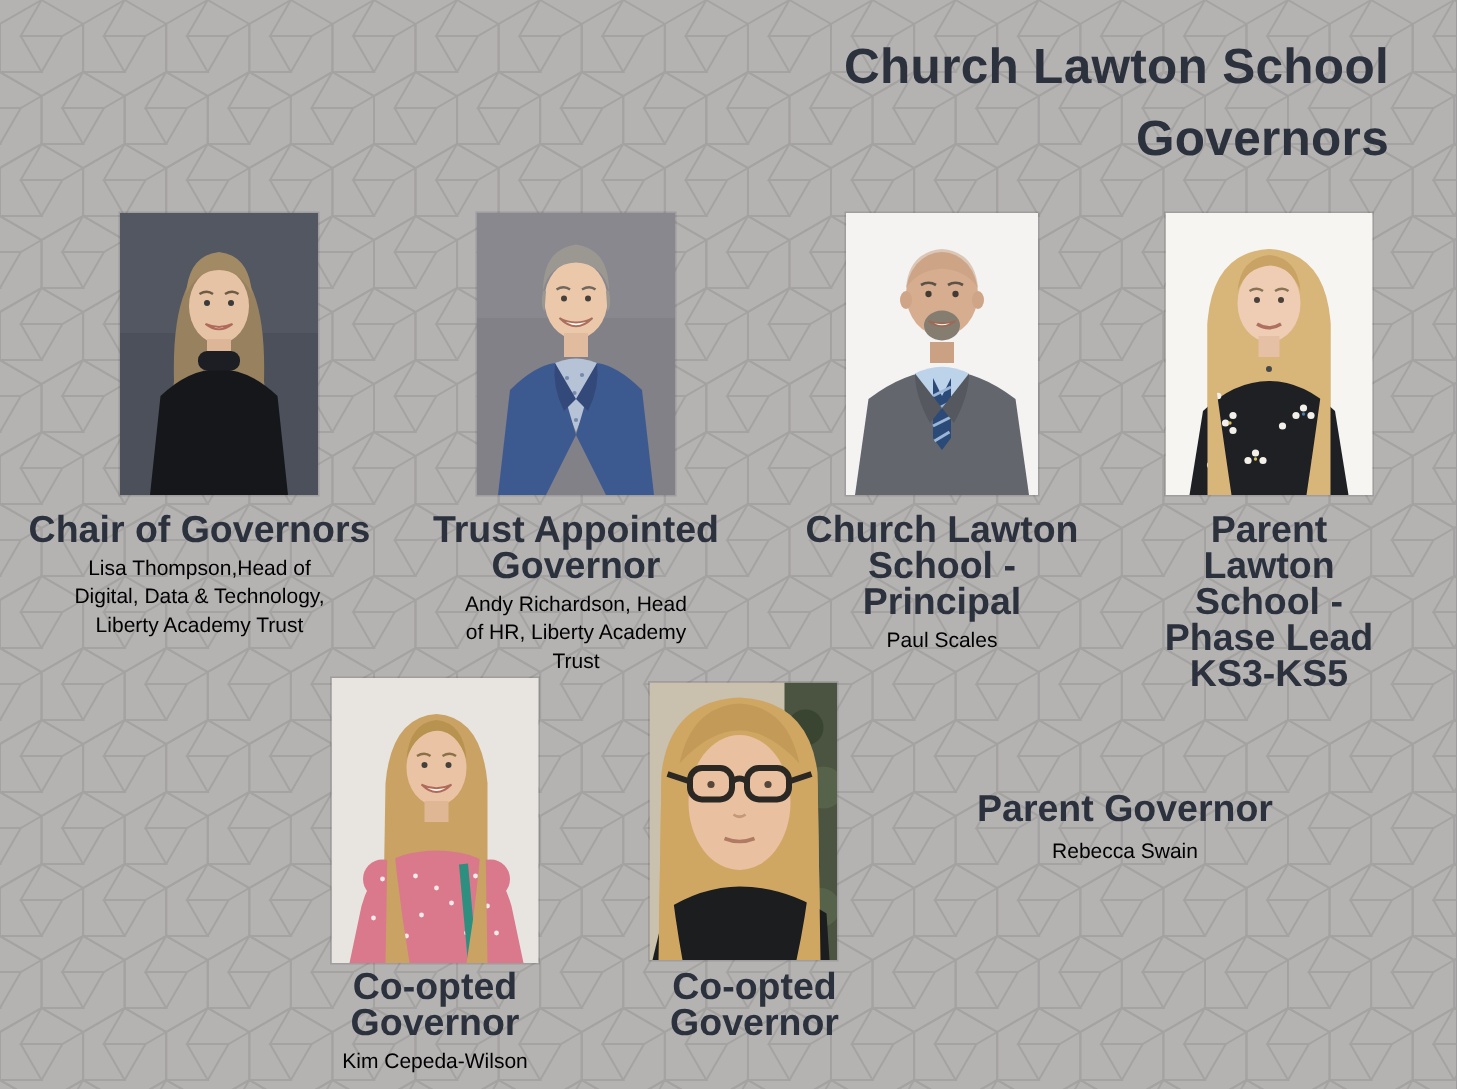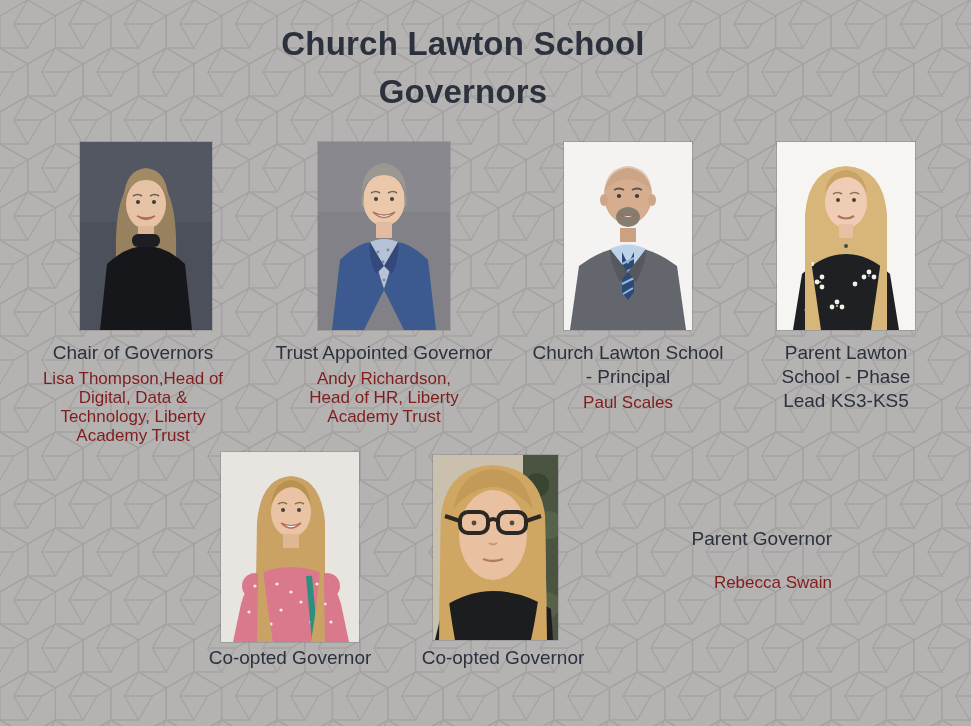--- a/index.html
+++ b/index.html
@@ -8,51 +8,51 @@
     width:971px;height:726px;
     margin:0 auto;
     background:#b5b2b2;
     overflow:hidden;
     font-family:"Liberation Sans", sans-serif;
   }
   .bg-svg{position:absolute;left:0;top:0;width:971px;height:726px;display:block;}
   .content{position:absolute;left:0;top:0;width:100%;height:100%;}
   .page-title{
     position:absolute;left:0;top:20px;width:926px;
-    margin:0;text-align:center;
+    margin:0;text-align:right;
     font-size:33px;line-height:48px;font-weight:700;
     color:#2b313d;white-space:pre-line;letter-spacing:.2px;
   }
   .card{position:absolute;text-align:center;}
   .photo{display:block;margin:0 auto;box-shadow:0 0 0 1px rgba(60,60,60,.18);}
   .role{
     margin:11px auto 0 auto;
-    font-size:19px;line-height:24px;font-weight:400;color:#2b313d;
+    font-size:25px;line-height:24px;font-weight:700;color:#2b313d;
   }
   .pname{
     margin:4px auto 0 auto;
-    font-size:17px;line-height:19px;color:#7f1d1d;
+    font-size:14px;line-height:19px;color:#000000;
   }
   
   .c1{left:18px;top:142px;width:230px;}
   .c1 .photo{transform:translateX(13px);}
   .c1 .pname{max-width:195px;}
   .c2{left:250px;top:142px;width:268px;}
   .c2 .pname{max-width:158px;}
   .c3{left:530px;top:142px;width:196px;}
   .c4{left:751px;top:142px;width:190px;}
   .c4 .role{max-width:170px;}
   .c5{left:180px;top:452px;width:220px;}
   .c5 .role{margin-top:4px;}
   .c6{left:393px;top:455px;width:220px;}
   .c6 .photo{transform:translateX(-8px);}
   .c6 .role{margin-top:6px;}
-  .c7{left:612px;top:527px;width:220px;text-align:right;}
+  .c7{left:640px;top:527px;width:220px;}
   .c7 .role{margin-top:0;}
-  .c7 .pname{margin-top:22px;}
+  .c7 .pname{margin-top:7px;}
 </style>
 </head>
 <body>
 
 <div class="page">
 
   <svg class="bg-svg" id="bgpat" xmlns="http://www.w3.org/2000/svg">
     <defs>
       <g id="hexu" fill="none" stroke="#a5a2a2" stroke-width="1.3">
         <path d="M0 -32 L27.7 -16 L27.7 16 L0 32 L-27.7 16 L-27.7 -16 Z"></path>
@@ -562,20 +562,21 @@
             <circle cx="50" cy="172" r="1.6"></circle>
           <circle cx="90" cy="170" r="1.6"></circle>
             <circle cx="110" cy="170" r="1.6"></circle>
             <circle cx="28" cy="160" r="1.6"></circle>
         </g>
         <path d="M88 124 L94 190" stroke="#2d8f80" stroke-width="6"></path>
         <path d="M36 190 L38 70 Q42 130 52 190 Z" fill="#c9a264"></path>
         <path d="M104 190 L102 70 Q100 130 90 190 Z" fill="#c9a264"></path>
       </svg>
       <div class="role">Co-opted Governor</div>
+      <div class="pname">Kim Cepeda-Wilson</div>
     </div>
 
     <div class="card c6">
       <svg class="photo" width="125" height="185" viewBox="0 0 125 185">
         <rect width="125" height="185" fill="#c9c0ae"></rect>
         <rect x="90" width="35" height="185" fill="#4a5440"></rect>
         <circle cx="104" cy="30" r="12" fill="#3a4531"></circle>
           <circle cx="116" cy="70" r="14" fill="#57624a"></circle>
         <circle cx="100" cy="110" r="11" fill="#3a4531"></circle>
           <circle cx="114" cy="150" r="13" fill="#57624a"></circle>

